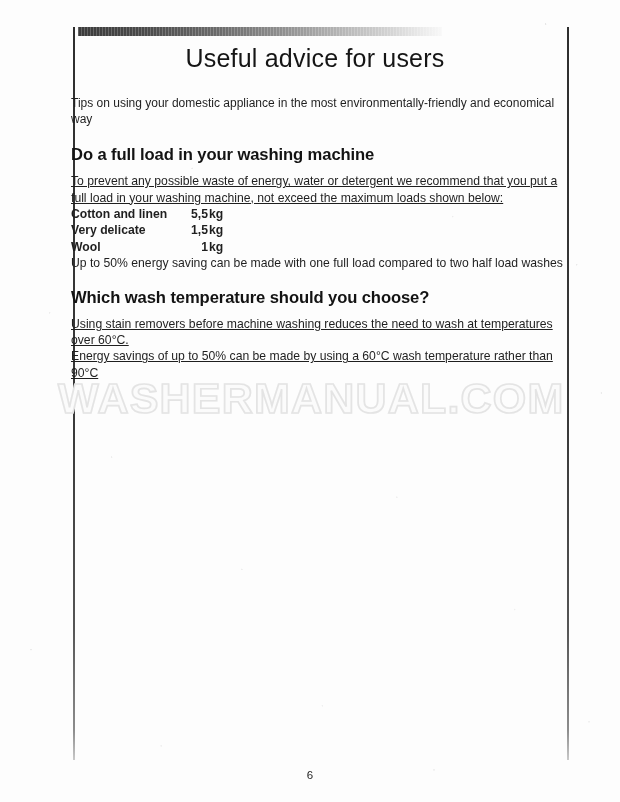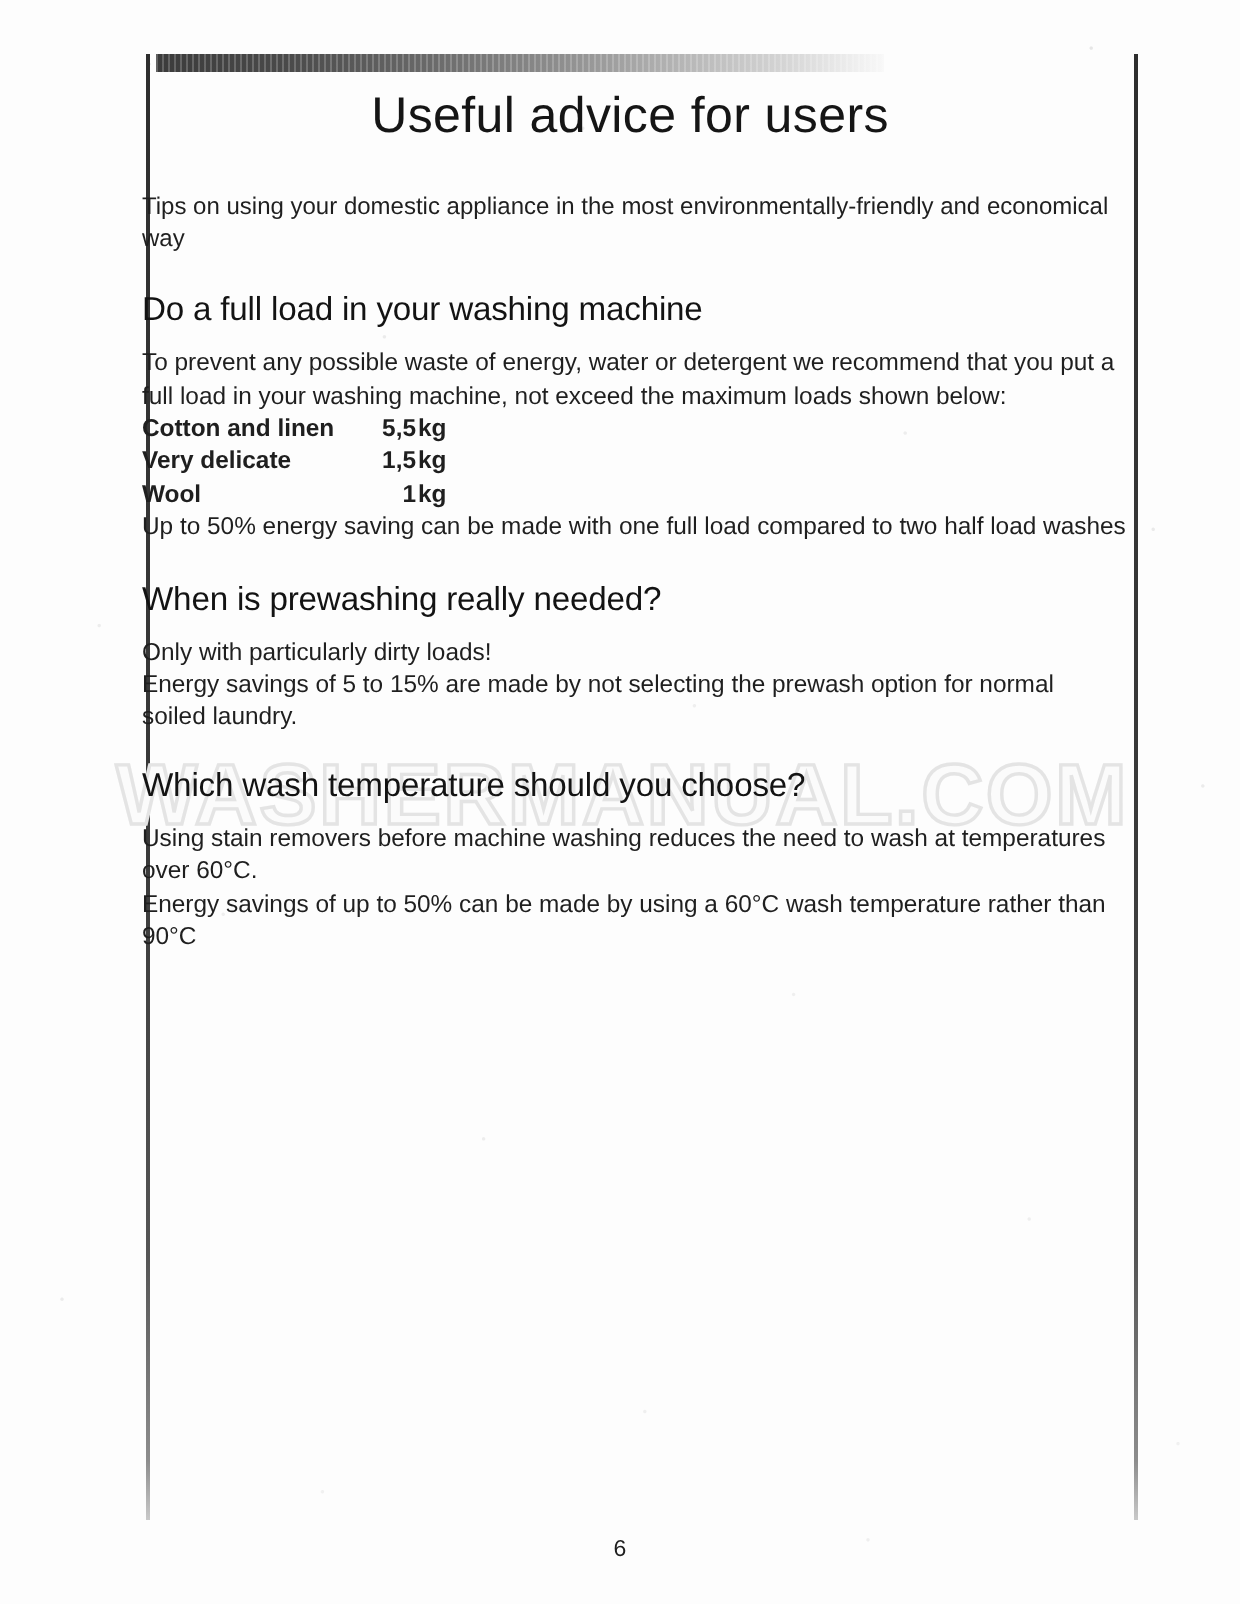--- a/index.html
+++ b/index.html
@@ -108,33 +108,34 @@
     line-height: 16.4px;
     color: #1f1f1f;
     max-width: 487px;
   }
 
   .section { margin-top: 18px; }
   .section.tight { margin-top: 16px; }
 
   .section-heading {
     font-size: 16.6px;
-    font-weight: 400;
+    font-weight: 700;
     letter-spacing: -.1px;
     margin: 0 0 8px 0;
     line-height: 1.2;
     color: #131313;
   }
 
   .body-text {
     margin: 0;
     font-size: 12.2px;
     line-height: 16.4px;
     color: #1f1f1f;
     max-width: 487px;
+    text-decoration: underline;
   }
 
   
   .load-table {
     border-collapse: collapse;
     margin: 0;
     font-size: 12.2px;
     line-height: 16.4px;
     color: #1f1f1f;
   }
@@ -229,27 +230,20 @@
             <td class="lt-name">Wool</td>
             <td class="lt-value">1</td>
             <td class="lt-unit">kg</td>
           </tr>
         </tbody>
       </table>
 
       <p class="note-line">Up to 50% energy saving can be made with one full load compared to two half load washes</p>
     </div>
 
-    <div class="section">
-      <h2 class="section-heading">When is prewashing really needed?</h2>
-
-      <p class="body-text">Only with particularly dirty loads!</p>
-
-      <p class="body-text">Energy savings of 5 to 15% are made by not selecting the prewash option for normal soiled laundry.</p>
-    </div>
 
     <div class="section tight">
       <h2 class="section-heading">Which wash temperature should you choose?</h2>
 
       <p class="body-text">Using stain removers before machine washing reduces the need to wash at temperatures over 60°C.</p>
 
       <p class="body-text">Energy savings of up to 50% can be made by using a 60°C wash temperature rather than 90°C</p>
     </div>
 
   </div>

